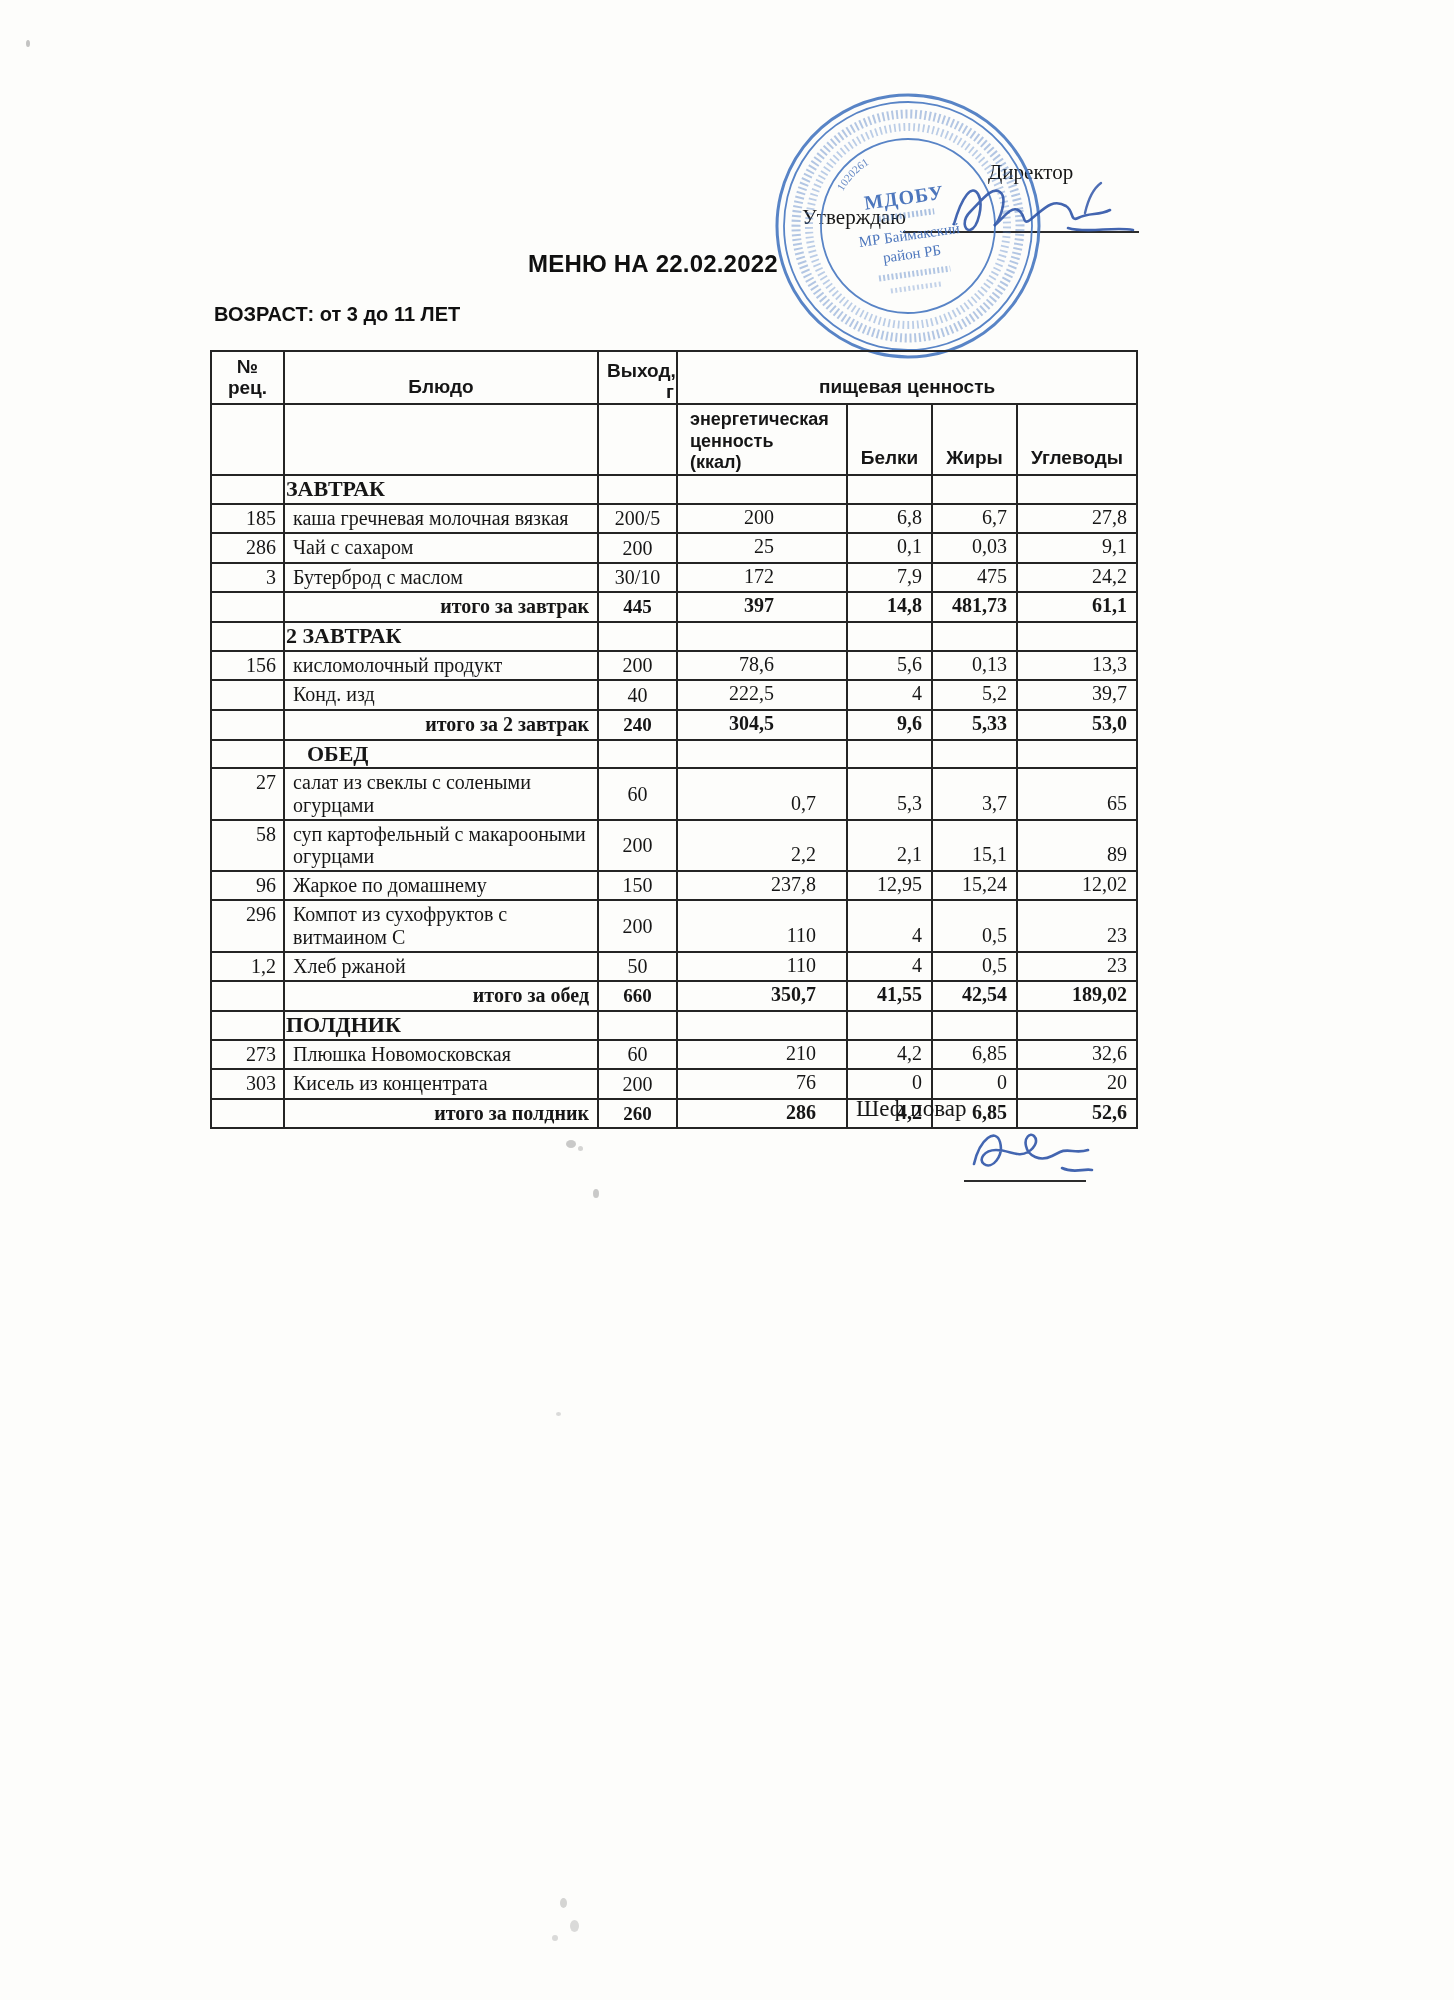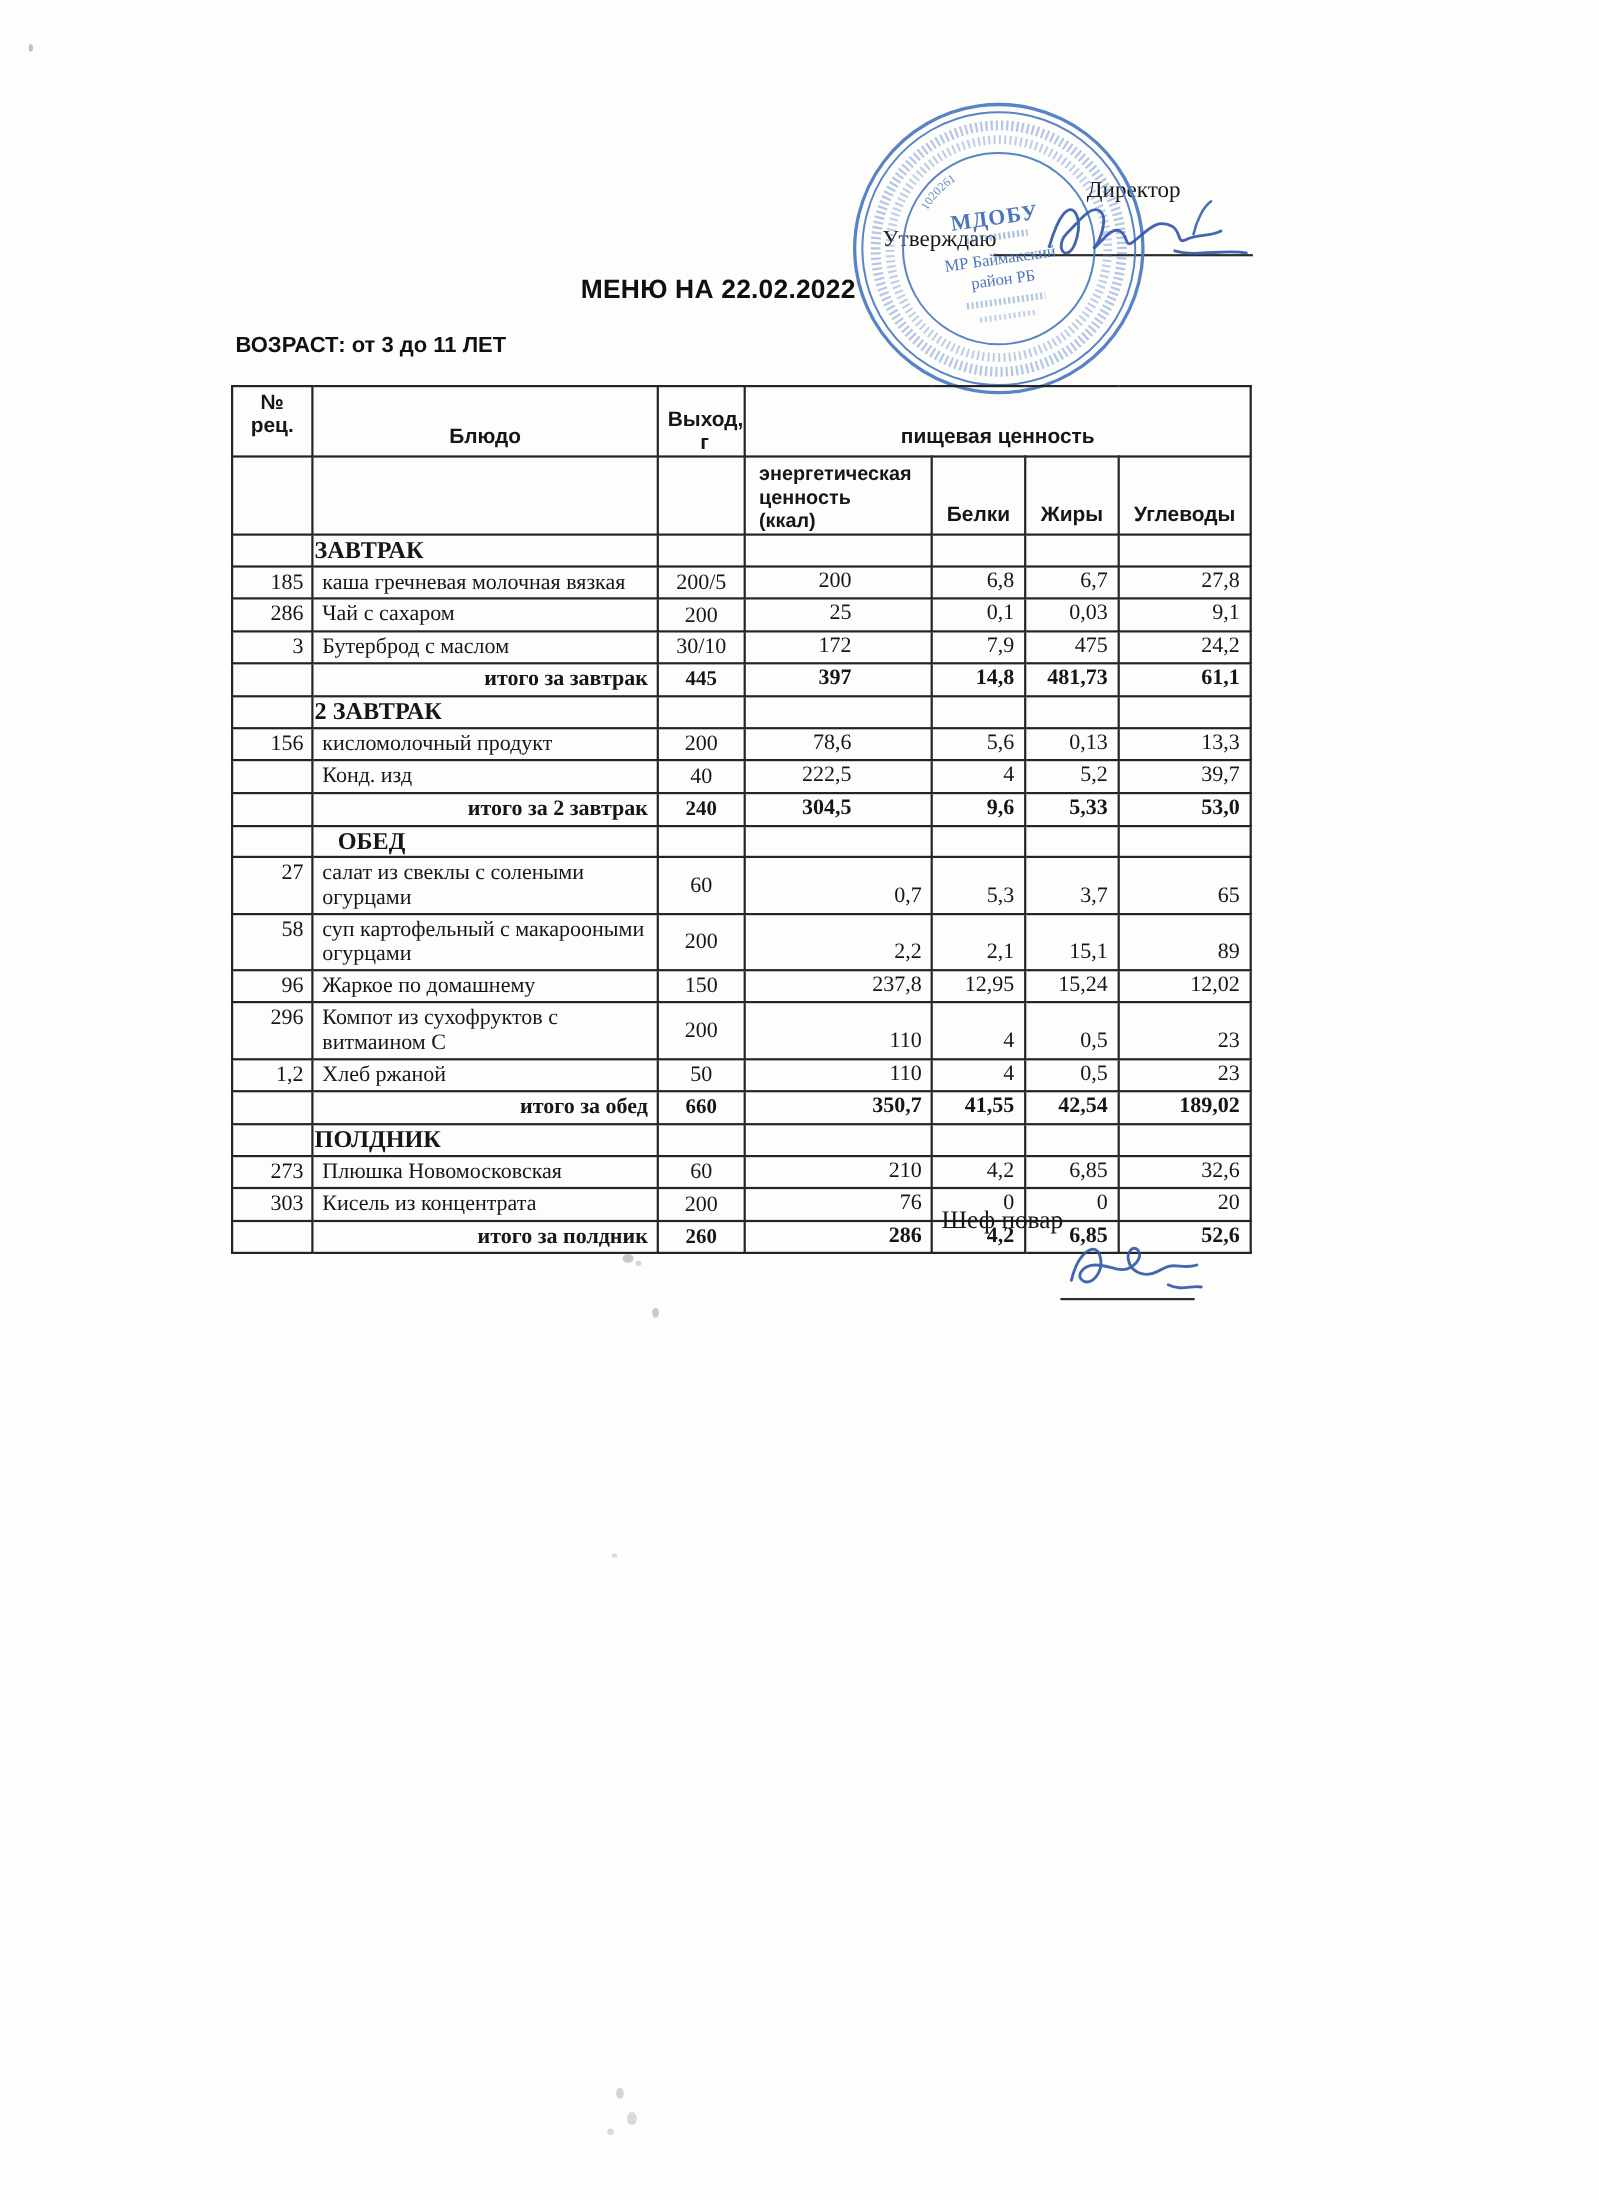--- a/index.html
+++ b/index.html
@@ -25,32 +25,32 @@
   .pen-stroke{position:absolute;left:1082px;top:180px;width:24px;height:38px}
 
   .menu-table{position:absolute;left:210px;top:350px}
   table{border-collapse:collapse;table-layout:fixed;width:926px}
   td{border:2px solid #242424;padding:1px 4px;font-size:20px;vertical-align:bottom;line-height:1.13}
   .th{font-family:"Liberation Sans",sans-serif;font-weight:700;font-size:19px;white-space:pre-line}
   .hr1 td{height:50px}
   .hr2 td{height:64px}
   .t-num{text-align:center;vertical-align:top;padding-top:4px}
   .t-dish{text-align:center;vertical-align:bottom;padding-bottom:5px}
-  .t-out{text-align:center;vertical-align:top;padding:19px 2px 0 8px}
+  .t-out{text-align:right;vertical-align:top;padding:8px 2px 0 8px}
   .t-nut{text-align:center;vertical-align:bottom;padding-bottom:5px}
   .t-energy{text-align:left;vertical-align:top;padding:4px 2px 0 12px;font-size:18px;line-height:1.2}
   .t-bju{text-align:center;vertical-align:bottom;padding-bottom:5px}
   tr.sec td{height:22px}
   tr.item td{height:26px}
   tr.tot td{height:24px}
   .c-num{text-align:right;vertical-align:top;padding:2px 7px 0 2px}
   .c-dish{text-align:left;vertical-align:top;padding:2px 4px 2px 8px}
   .c-out{text-align:center;vertical-align:middle;font-size:20px}
   .c-val{text-align:right;vertical-align:bottom;padding:1px 9px 4px 2px}
-  .c-kcal{padding-right:8px}
+  .c-kcal{padding-right:30px}
   tr.kw .c-kcal{padding-right:72px}
   tr.sec .c-dish{font-weight:700;font-size:22px;vertical-align:middle;padding:1px}
   tr.sec.left .c-dish{text-align:left;padding-left:22px}
   tr.tot td{font-weight:700}
   tr.tot .c-dish{text-align:right;vertical-align:bottom;padding-right:8px;padding-bottom:3px}
   tr.tot .c-out{font-size:19px}
   .speck{position:absolute;border-radius:50%;background:#8a8a8a;opacity:.5}
 </style>
 </head>
 <body>

